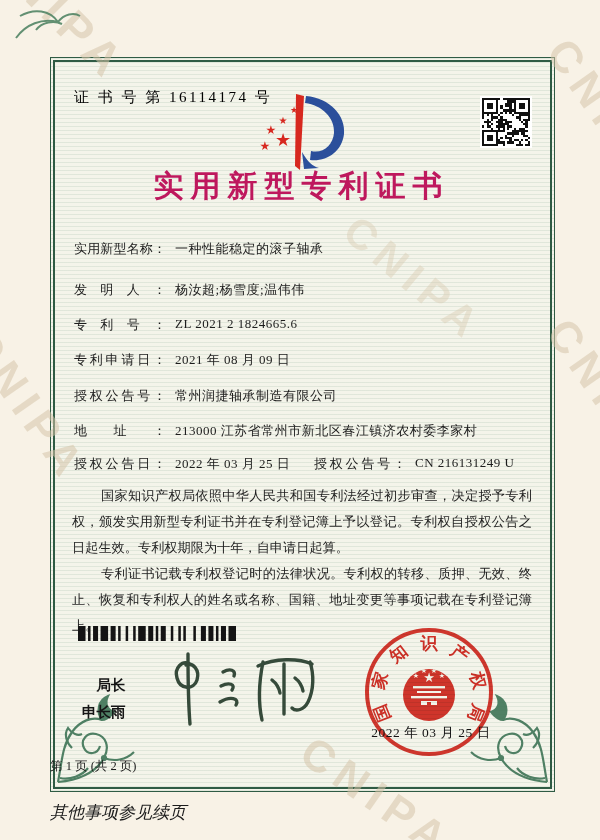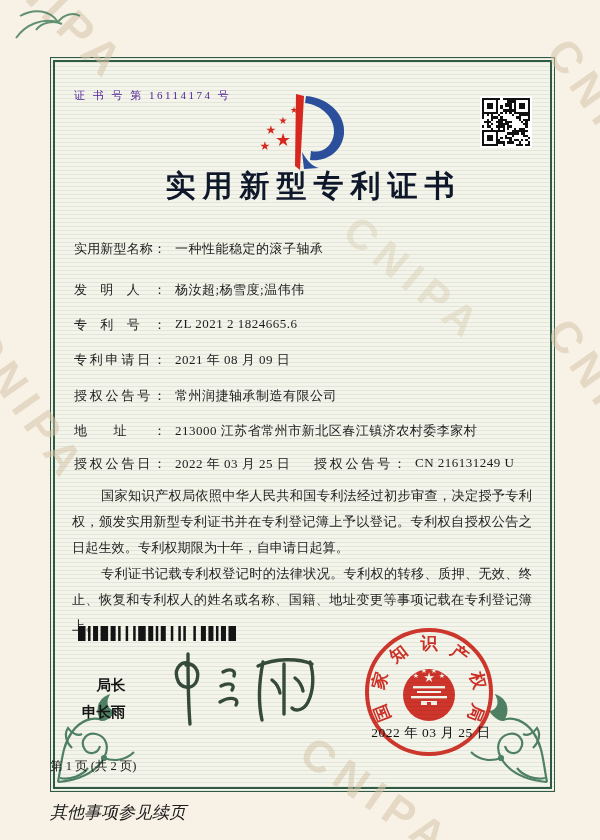--- a/index.html
+++ b/index.html
@@ -8,25 +8,25 @@
   
   .wm{position:absolute;font-family:"Liberation Sans","DejaVu Sans",sans-serif;font-weight:700;
       color:rgba(214,197,170,0.55);letter-spacing:8px;z-index:1;pointer-events:none;}
   
   .frame{position:absolute;left:50px;top:57px;width:503px;height:733px;z-index:0;
          border:1px solid #2f5b44;background-color:#f4f4ea;
          background-image:repeating-linear-gradient(0deg,rgba(120,160,135,0.16) 0px,rgba(120,160,135,0.16) 1px,rgba(0,0,0,0) 1px,rgba(0,0,0,0) 4px);}
   .frame .inner-border{position:absolute;left:2px;top:2px;right:2px;bottom:2px;border:2px solid #2f5b44;z-index:2;pointer-events:none;}
   .content{position:absolute;z-index:3;}
   
-  .cert-no{left:74px;top:88px;font-size:11px;letter-spacing:2.5px;color:#4c1d95;}
+  .cert-no{left:74px;top:88px;font-size:15px;letter-spacing:2.5px;color:#000000;}
   .logo{left:256px;top:90px;}
   .qr{left:480px;top:96px;width:52px;height:52px;background:#fff;padding:2px;box-sizing:border-box;}
   .title{left:50px;top:166px;width:503px;text-align:center;font-size:30px;font-weight:bold;
-         letter-spacing:7px;color:#0f172a;padding-left:12px;}
+         letter-spacing:7px;color:#be185d;}
   
   .row{position:absolute;left:74px;width:462px;height:20px;font-size:13px;color:#1c1c1c;z-index:3;}
   .flabel{display:inline-block;width:92px;text-align:justify;text-align-last:justify;vertical-align:top;}
   .fvalue{margin-left:9px;letter-spacing:0.5px;}
   .pair2{position:absolute;left:240px;top:0;}
   
   .paras{left:72px;top:483px;width:460px;font-size:13.2px;line-height:26px;color:#1f1f1f;}
   .paras p{margin:0;text-indent:2.2em;text-align:justify;}
   
   .barcode{left:78px;top:626px;width:158px;height:15px;}

